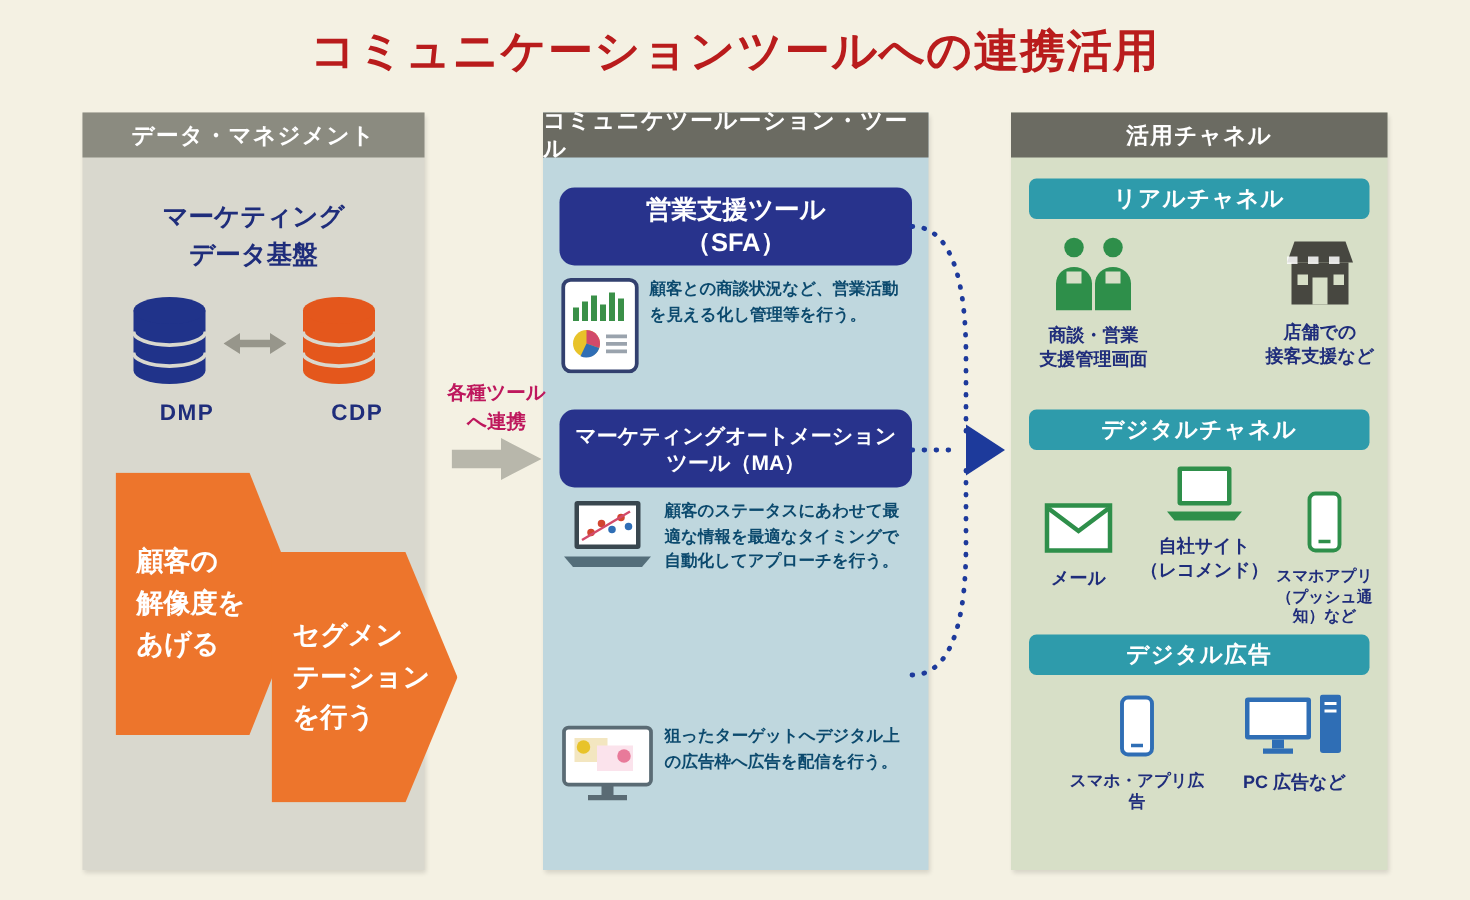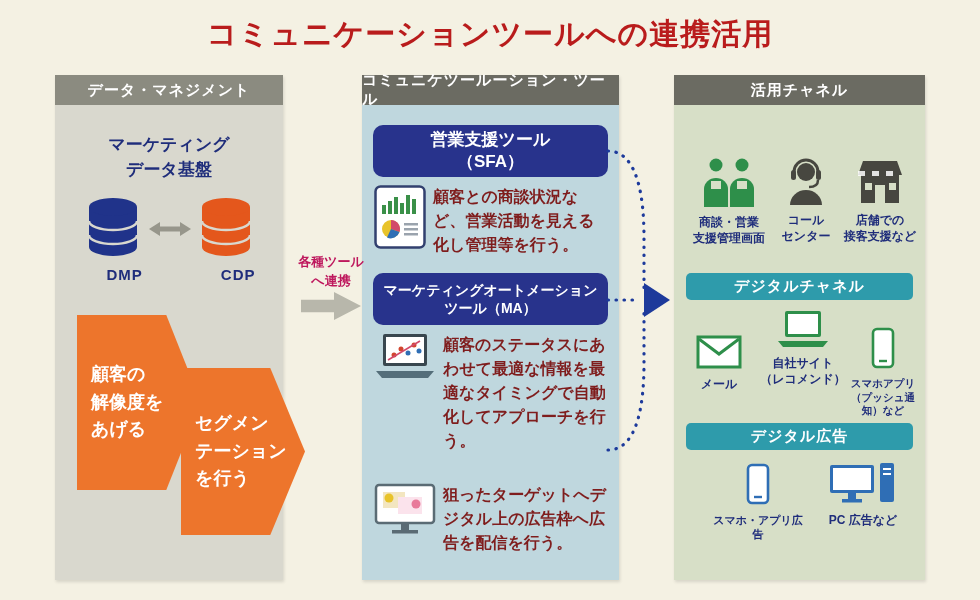--- a/index.html
+++ b/index.html
@@ -72,21 +72,21 @@
   .tool-box-2 { top:198px; font-size:14px; }
   .tool-box-3 { top:348px; font-size:17px; }
   .tool-desc-row {
     position:absolute; left:12px; width:234px;
     display:flex; gap:7px; align-items:flex-start;
   }
   .tool-desc-row-1 { top:110px; }
   .tool-desc-row-2 { top:258px; }
   .tool-desc-row-3 { top:408px; }
   .tool-desc {
-    font-size:16px; font-weight:bold; color:#7f1d1d; line-height:1.5; flex:1;
+    font-size:11px; font-weight:bold; color:#0c4a6e; line-height:1.5; flex:1;
   }
   .tool-icon { flex:0 0 auto; }
 
   
   .dotted-overlay { position:absolute; left:598px; top:98px; width:82px; height:420px; z-index:5; }
 
   
   .panel-ch { left:674px; width:251px; background:#d7dfc7; }
   .panel-ch .panel-header { background:#6b6b62; }
   .channel-pill {
@@ -243,50 +243,37 @@
     <path d="M 10 53 C 40 53 46 100 46 140 L 46 190"></path>
     <path d="M 10 202 L 42 202"></path>
     <path d="M 10 352 C 40 352 46 305 46 265 L 46 214"></path>
   </g>
   <polygon points="46,185 72,202 46,219" fill="#1d3a9b"></polygon>
 </svg>
 
 <div class="panel panel-ch">
   <div class="panel-header">活用チャネル</div>
 
+  <div class="channel-pill pill-1">リアルチャネル</div>
 
   <div class="channel-item ci-s1-1">
     <span>
       <svg width="56" height="50" viewBox="0 0 56 50">
         <circle cx="15" cy="8" r="6.5" fill="#2e8f4a"></circle>
         <path d="M3 50 V32 a12 11 0 0 1 24 0 v18 Z" fill="#2e8f4a"></path>
         <circle cx="41" cy="8" r="6.5" fill="#2e8f4a"></circle>
         <path d="M29 50 V32 a12 11 0 0 1 24 0 v18 Z" fill="#2e8f4a"></path>
         <rect x="10" y="24" width="10" height="8" fill="#d7dfc7"></rect>
         <rect x="36" y="24" width="10" height="8" fill="#d7dfc7"></rect>
       </svg>
     </span>
     <div class="ch-label pre">商談・営業
 支援管理画面</div>
   </div>
 
-  <div class="channel-item ci-s1-2">
-    <span>
-      <svg width="40" height="48" viewBox="0 0 40 48">
-        <circle cx="20" cy="15" r="9" fill="#474740"></circle>
-        <path d="M4 48 a16 15 0 0 1 32 0 Z" fill="#474740"></path>
-        <path d="M8 15 a12 12 0 0 1 24 0" stroke="#474740" stroke-width="3" fill="none"></path>
-        <rect x="5" y="13" width="5" height="10" rx="2.5" fill="#474740"></rect>
-        <rect x="30" y="13" width="5" height="10" rx="2.5" fill="#474740"></rect>
-        <path d="M32 23 q0 7 -9 7" stroke="#474740" stroke-width="2.5" fill="none"></path>
-      </svg>
-    </span>
-    <div class="ch-label pre">コール
-センター</div>
-  </div>
 
   <div class="channel-item ci-s1-3">
     <span>
       <svg width="48" height="48" viewBox="0 0 48 48">
         <rect x="5" y="18" width="38" height="28" fill="#474740"></rect>
         <rect x="19" y="28" width="10" height="18" fill="#d7dfc7"></rect>
         <path d="M2 18 L7 4 h34 l5 14 Z" fill="#474740"></path>
         <rect x="2" y="14" width="7" height="5" fill="#ffffff" opacity="0.85"></rect>
         <rect x="16" y="14" width="7" height="5" fill="#ffffff" opacity="0.85"></rect>
         <rect x="30" y="14" width="7" height="5" fill="#ffffff" opacity="0.85"></rect>

